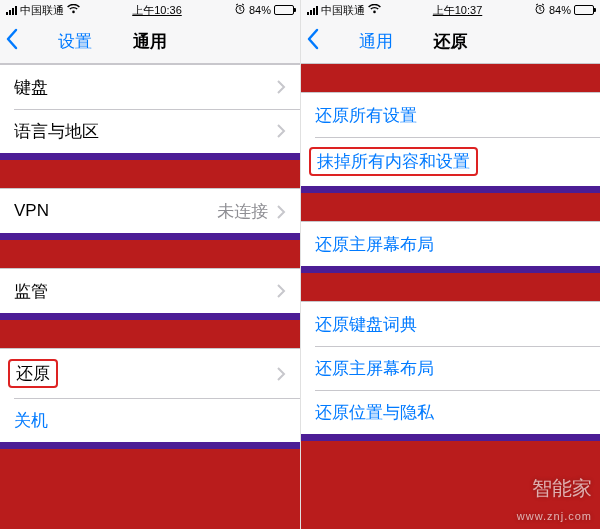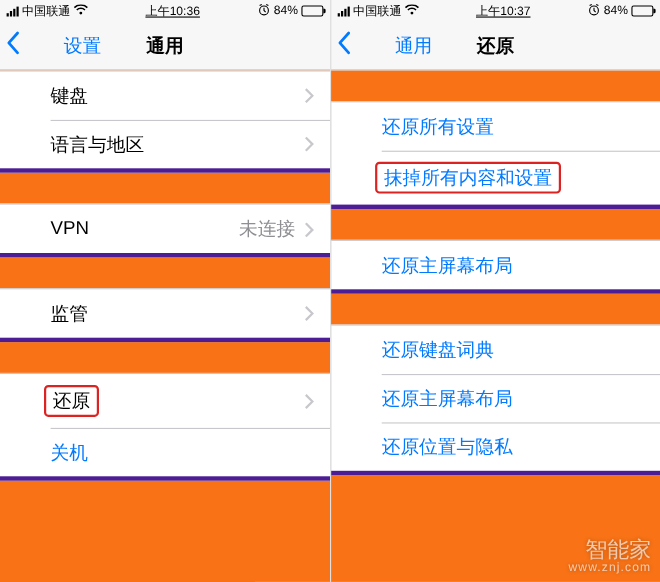--- a/index.html
+++ b/index.html
@@ -5,21 +5,21 @@
   * { box-sizing: border-box; margin: 0; padding: 0; }
   body {
     width: 600px;
     height: 529px;
     display: flex;
     font-family: -apple-system, "PingFang SC", "Helvetica Neue", sans-serif;
     background: #fff;
     position: relative;
     overflow: hidden;
   }
-  .phone { width: 50%; height: 100%; background: #f97316; display: flex; flex-direction: column; position: relative; }
+  .phone { width: 50%; height: 100%; background: #b91c1c; display: flex; flex-direction: column; position: relative; }
   .phone + .phone { border-left: 1px solid #e0e0e0; }
 
   .statusbar {
     height: 20px;
     background: #f7f7f8;
     display: flex;
     align-items: center;
     justify-content: space-between;
     padding: 0 6px;
     font-size: 11px;
@@ -45,21 +45,21 @@
   }
   .nav-back {
     position:absolute; left:4px; top:0; bottom:0;
     display:flex; align-items:center;
     color:#007aff; font-size:17px;gap:40px;
   }
   .nav-back svg { width:14px; height:22px; }
   .nav-title { font-size:17px; font-weight:600; color:#000; }
 
   .content { flex:1; overflow:hidden; }
-  .group { background:#fff; border-top:1px solid #c8c7cc; border-bottom:4px solid #4c1d95;padding-left:32px; }
+  .group { background:#fff; border-top:1px solid #c8c7cc; border-bottom:7px solid #4c1d95; }
   .spacer { height:28px; }
   .row {
     min-height:44px; padding:10px 14px;
     display:flex; align-items:center; justify-content:space-between;
     font-size:17px; color:#000; position:relative;
   }
   .row + .row::before {
     content:""; position:absolute; left:14px; right:0; top:0; height:1px; background:#c8c7cc;
   }
   .row-value { color:#8e8e93; margin-right:4px; }
@@ -71,21 +71,21 @@
     border:2px solid #d22; border-radius:4px; padding:1px 6px; margin-left:-6px;
   }
 
   .watermark {
     position:absolute; right:8px; bottom:6px;
     color:rgba(255,255,255,0.65); font-size:20px; font-weight:300;
     text-shadow:0 0 4px rgba(0,0,0,0.3);
     pointer-events:none;
     display:flex; flex-direction:column; align-items:flex-end; line-height:1.05;
   }
-  .watermark .sub { font-size:11px; letter-spacing:1px; }
+  .watermark .sub { font-size:11px; letter-spacing:1px;margin-top:12px; }
 </style>
 </head>
 <body>
 
 <div class="phone">
   <div class="statusbar">
     <div class="status-left">
       <span class="signal">
           <i></i>
           <i></i>

